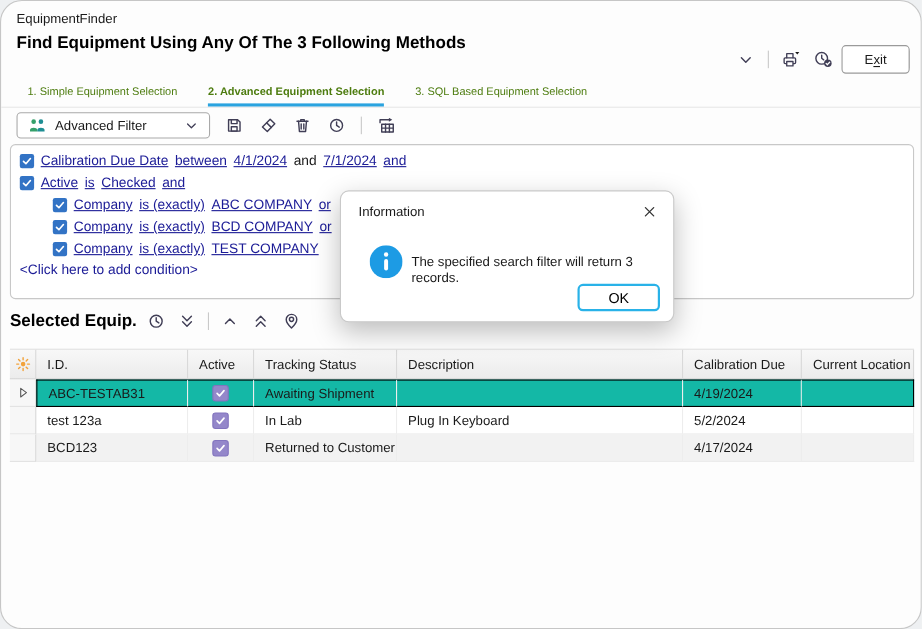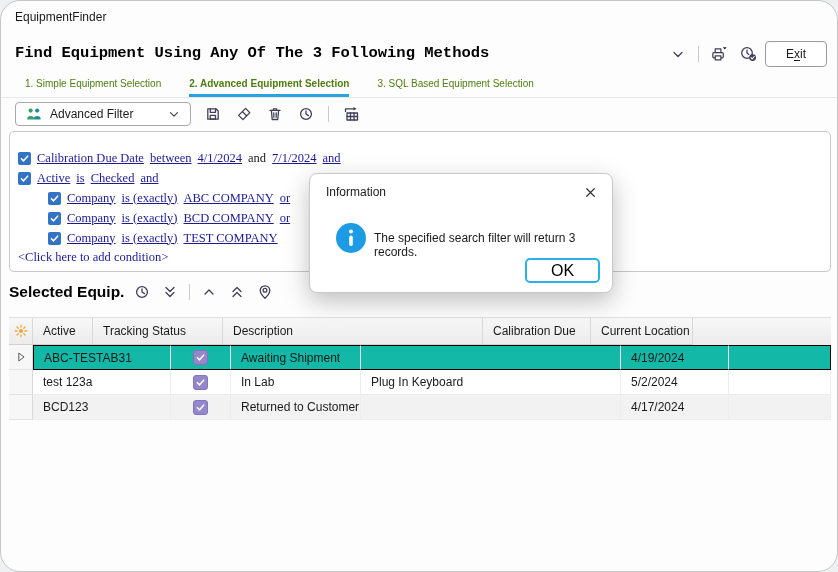--- a/index.html
+++ b/index.html
@@ -4,21 +4,21 @@
 <style>
   * { margin:0; padding:0; box-sizing:border-box; }
   html,body { width:838px; height:572px; background:#eef0f2; font-family:"Liberation Sans", sans-serif; }
   .window {
     position:relative; width:838px; height:572px; background:#fdfdfd;
     border:1px solid #c6c6c6; border-radius:20px; overflow:hidden;
   }
   .titlebar { position:absolute; top:0; left:0; right:0; height:32px; }
   .titlebar-text { position:absolute; left:14px; top:9px; font-size:12px; color:#1a1a1a; }
 
-  .page-title { position:absolute; left:14px; top:43px; font-size:15.5px; font-weight:bold; color:#000;font-family:Liberation Mono, monospace; }
+  .page-title { position:absolute; left:14px; top:30px; font-size:15.5px; font-weight:bold; color:#000; }
 
   .header-actions { position:absolute; right:10px; top:39px; height:28px; display:flex; align-items:center; gap:11px; }
   .icon { display:inline-flex; align-items:center; justify-content:center; width:18px; height:18px; color:#403e56; }
   .icon svg { display:block; }
   .vsep { width:1px; height:16px; background:#c9c9c9; }
   .exit-btn {
     min-width:62px; height:26px; background:#fff; border:1px solid #9a9a9a; border-radius:4px;
     font-size:12px; color:#1a1a1a; display:inline-flex; align-items:center; justify-content:center;
     font-family:"Liberation Sans", sans-serif;
   }
@@ -31,21 +31,21 @@
 
   .toolbar { position:absolute; left:14px; top:101px; display:flex; align-items:center; gap:13px; }
   .filter-dd {
     width:176px; height:24px; border:1px solid #a9a9a9; border-radius:4px; background:#fff;
     display:flex; align-items:center; padding:0 9px; gap:7px;
   }
   .filter-dd .dd-value { flex:1; font-size:12px; color:#1a1a1a; }
 
   .cond-panel {
     position:absolute; left:8px; top:130px; width:822px; height:141px;
-    border:1px solid #c8c8c8; border-radius:5px; background:#fff; padding:16px 8px;font-family:Liberation Serif, serif;
+    border:1px solid #c8c8c8; border-radius:5px; background:#fff; padding:4px 8px;
   }
   .cond-line { display:flex; align-items:center; height:20px; gap:6px; font-size:12.5px; }
   .cb { width:13px; height:13px; border-radius:2px; background:var(--checkbox-blue,#3273c5); display:inline-flex; align-items:center; justify-content:center; flex:none; }
   .cond-link { color:var(--link-navy,#1b1b96); text-decoration:underline; cursor:pointer; }
   .cond-plain { color:#1a1a1a; }
   .add-cond { margin-top:2px; font-size:12.5px; color:var(--link-navy,#1b1b96); }
 
   .equip-row { position:absolute; left:8px; top:282px; display:flex; align-items:center; gap:9px; }
   .equip-label { font-size:15.5px; font-weight:bold; color:#000; margin-right:0; }
 
@@ -68,21 +68,21 @@
   .dialog {
     position:absolute; left:308px; top:172px; width:304px; height:120px; background:#fff;
     border:1px solid #c9c9c9; border-radius:8px; box-shadow:0 8px 24px rgba(0,0,0,0.25); z-index:10;
   }
   .dialog-title { position:absolute; left:16px; top:11px; font-size:12px; color:#1a1a1a; }
   .dialog-close { position:absolute; right:12px; top:8px; width:20px; height:20px; display:flex; align-items:center; justify-content:center; color:#333; }
   .dialog-info { position:absolute; left:26px; top:49px; width:30px; height:30px; }
   .dialog-msg { position:absolute; left:64px; top:57px; font-size:12px; color:#1a1a1a; }
   .dialog-ok {
     position:absolute; right:12px; bottom:9px; width:75px; height:25px; background:#fff;
-    border:2px solid var(--ok-border,#29b2e8); border-radius:5px; font-size:16px; color:#000;
+    border:2px solid var(--ok-border,#29b2e8); border-radius:5px; font-size:13px; color:#000;
     display:flex; align-items:center; justify-content:center; font-family:"Liberation Sans", sans-serif;
   }
 </style>
 </head>
 <body>
 
 <div class="window">
   <div class="titlebar">
     <span class="titlebar-text">EquipmentFinder</span>
   </div>
@@ -299,20 +299,21 @@
   <div class="grid">
     <div class="grid-header" id="grid-header">
         <div class="ghc corner c0">
           <span class="icon" style="width: 16px; height: 16px;">
             <svg width="16" height="16" viewBox="0 0 16 16" fill="none" stroke="var(--sun-orange,#f2a33c)" stroke-width="1.3" stroke-linecap="round">
               <circle cx="8" cy="8" r="2.1" fill="var(--sun-orange,#f2a33c)" stroke="none"></circle>
               <path d="M8 2.2 V4 M8 12 V13.8 M2.2 8 H4 M12 8 H13.8 M3.9 3.9 L5.2 5.2 M10.8 10.8 L12.1 12.1 M12.1 3.9 L10.8 5.2 M5.2 10.8 L3.9 12.1"></path>
             </svg>
           </span>
         </div>
+        <div class="ghc c1">I.D.</div>
         <div class="ghc c2">Active</div>
         <div class="ghc c3">Tracking Status</div>
         <div class="ghc c4">Description</div>
         <div class="ghc c5">Calibration Due</div>
         <div class="ghc c6">Current Location</div>
       </div>
     <div id="grid-body">
         <div class="grid-row sel">
           <div class="ind c0">
             <span class="icon" style="width: 14px; height: 14px;">

